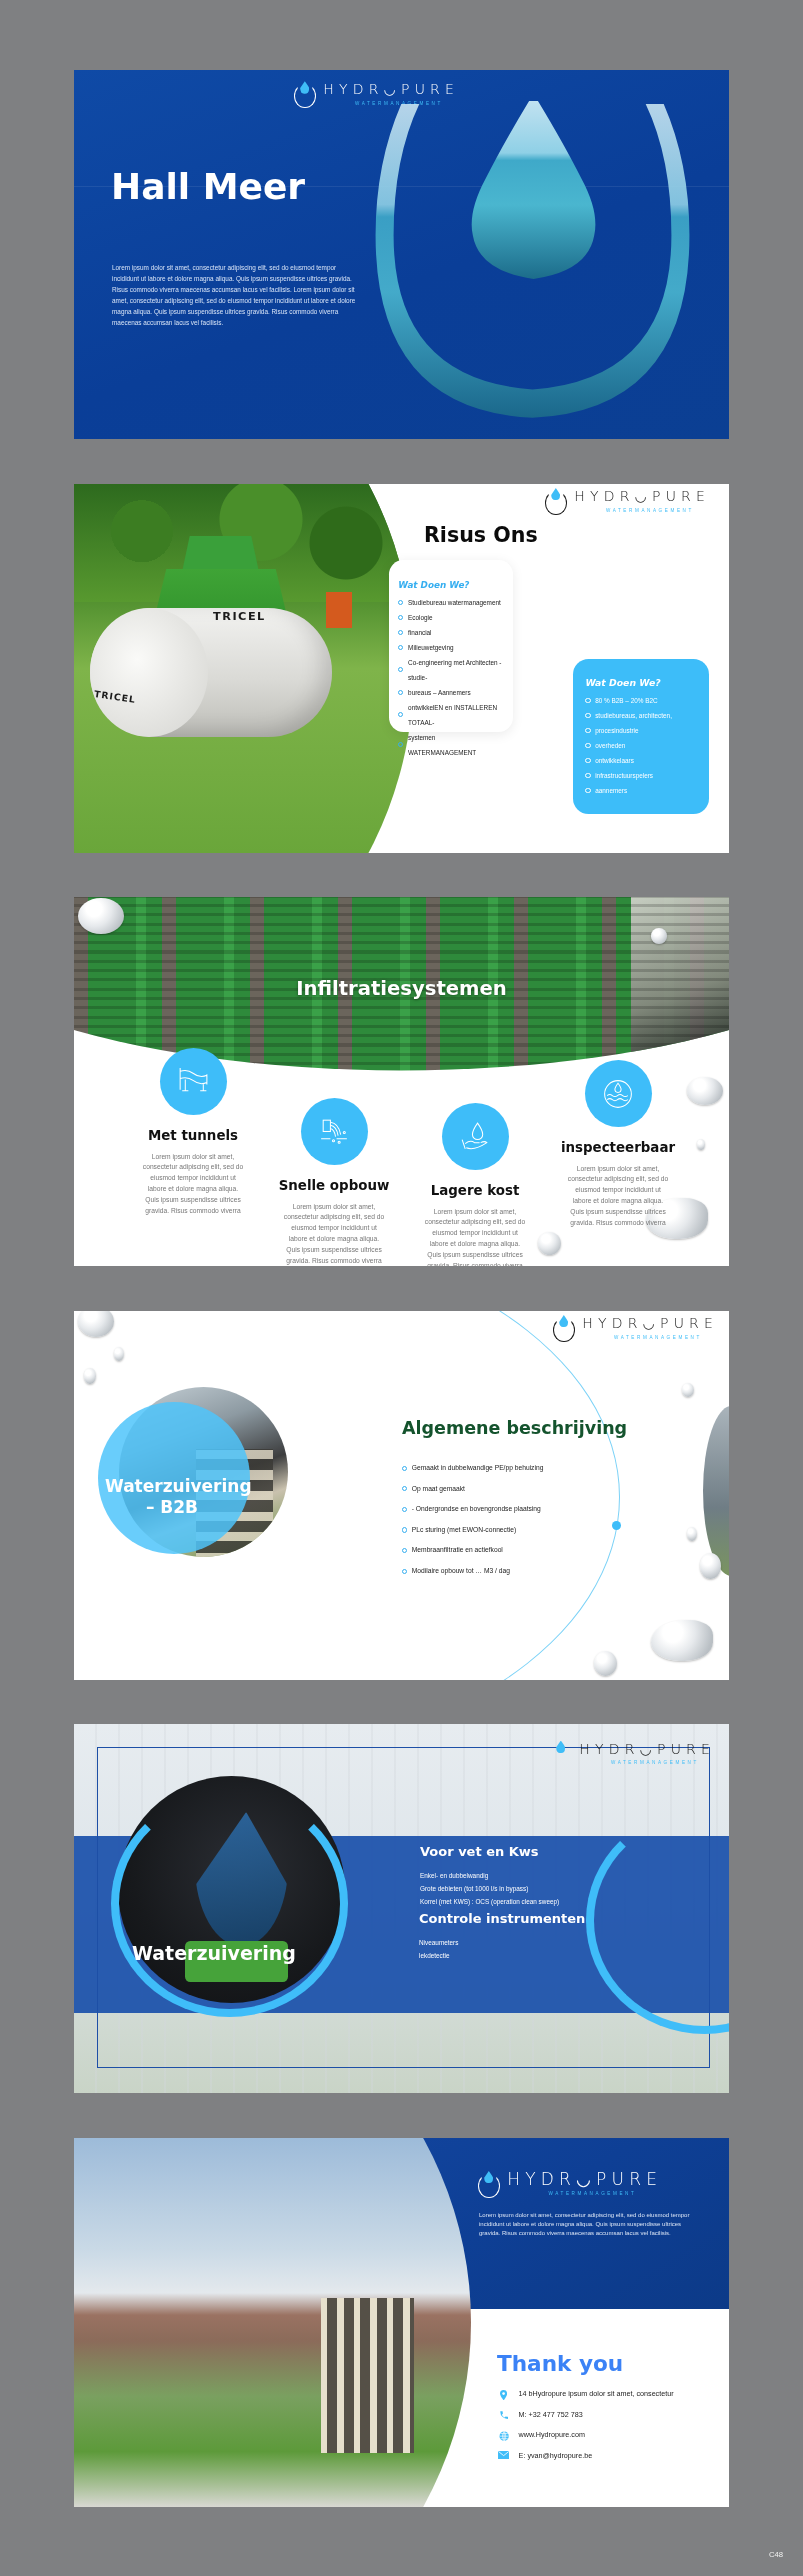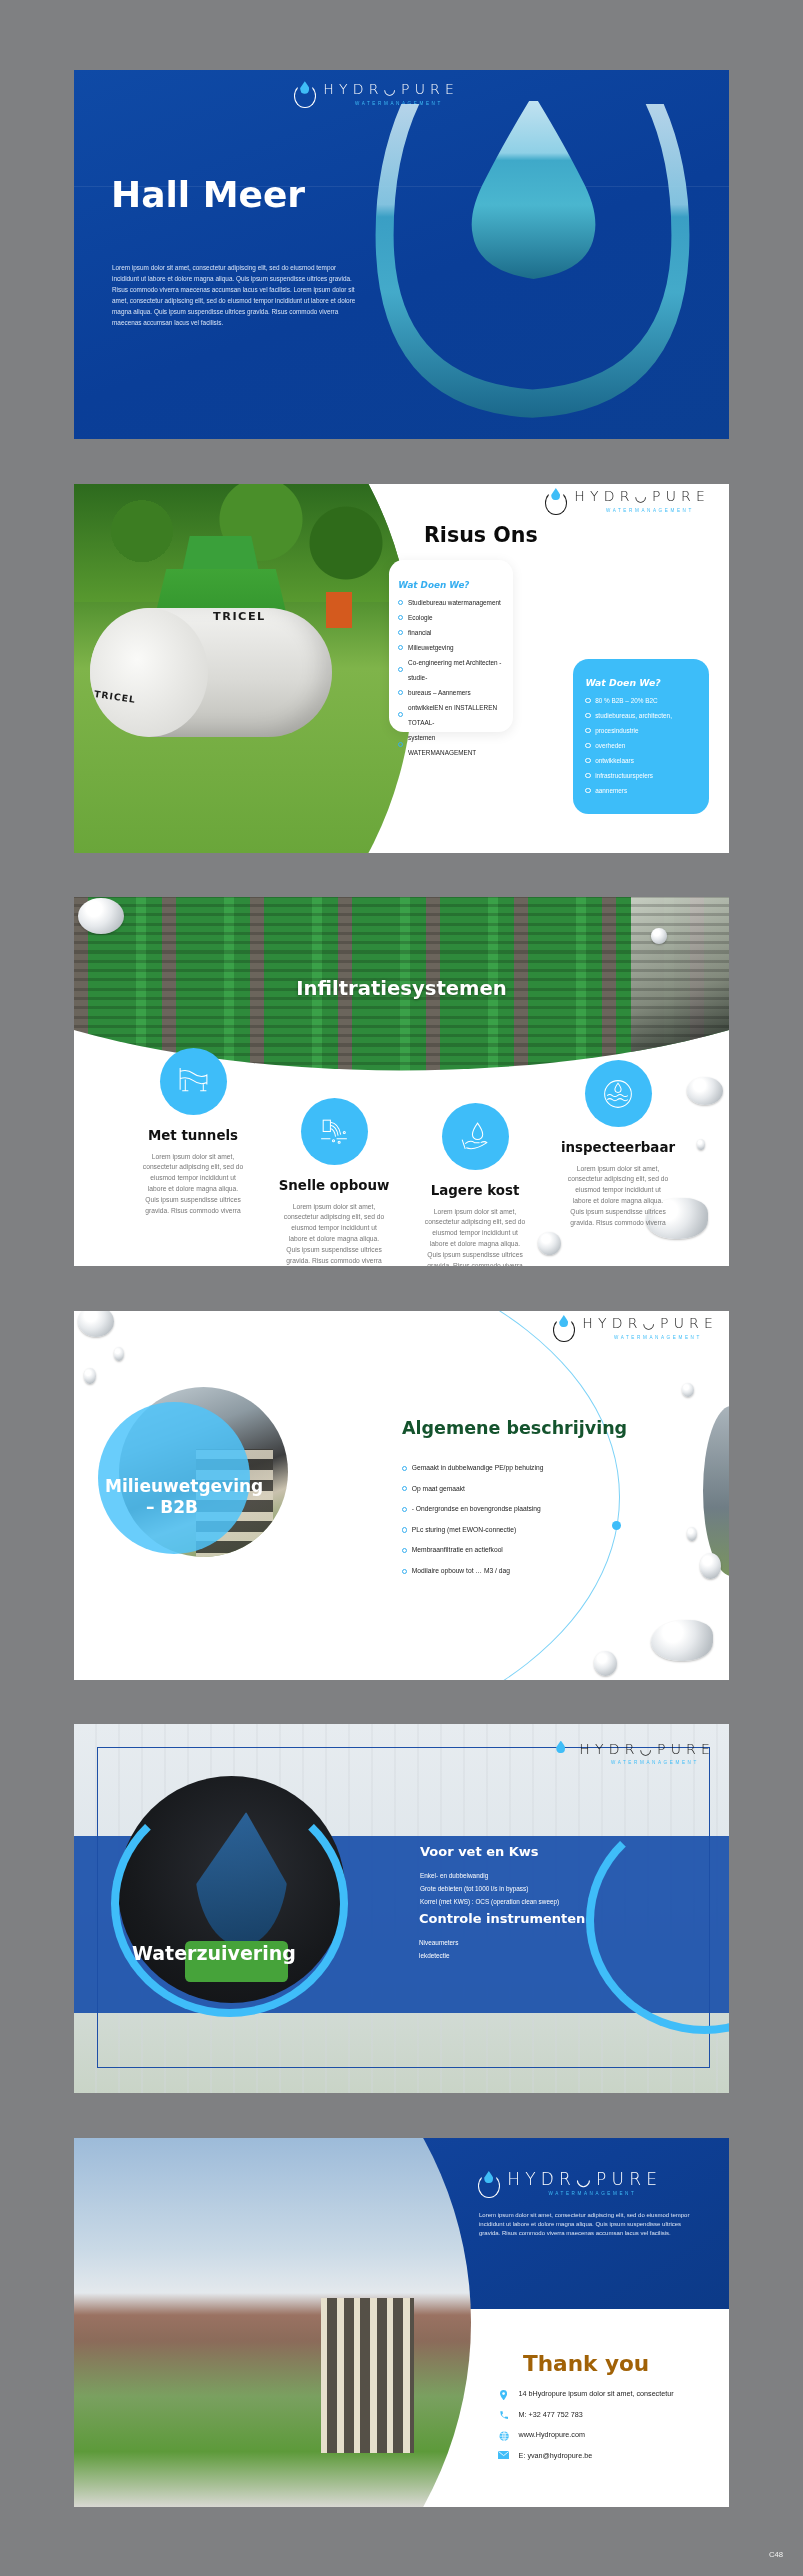--- a/index.html
+++ b/index.html
@@ -19,21 +19,21 @@
   .logo-mark .ring { position: absolute; left: 1px; top: 3.1px; width: 21.6px; height: 24px; border: 1.5px solid currentColor; border-top-color: transparent; border-radius: 50%; }
   .logo-mark .drop { position: absolute; left: 7.2px; top: 0; width: 9.3px; height: 12.4px; background: #3fbdf7; border-radius: 50% 50% 50% 50% / 65% 65% 40% 40%; clip-path: polygon(50% 0, 100% 55%, 100% 100%, 0 100%, 0 55%); border-bottom-left-radius: 50%; }
   .logo-text { margin-left: 6.2px; }
   .logo-word { font-family: "DejaVu Sans", sans-serif; font-weight: 200; font-size: 14px; letter-spacing: 5.2px; line-height: 17.5px; }
   .logo-sub { font-family: "Liberation Sans", sans-serif; font-size: 4.6px; letter-spacing: 2.6px; color: #3fbdf7; text-align: center; margin-top: 2.1px; padding-left: 15.5px; }
   .logo.light { color: #fff; } .logo.dark { color: #1a1a1a; }
 
   
   .s1 { background: linear-gradient(160deg, #0f4aa6 0%, #0a3e98 55%, #0b3f93 100%); }
   .s1 .waterline { position: absolute; left: 0; right: 0; top: 116px; height: 1px; background: rgba(255,255,255,0.08); }
-  .s1 .title { position: absolute; left: 37px; top: 103px; color: #fff; font-size: 36px; line-height: 43px; }
+  .s1 .title { position: absolute; left: 37px; top: 95px; color: #fff; font-size: 36px; line-height: 43px; }
   .s1 .desc { position: absolute; left: 38px; top: 192px; width: 247px; color: #d8e4f7; font-size: 6.4px; line-height: 11px; }
   .s1 .big-u { position: absolute; left: 299px; top: 31px; width: 319px; height: 325px; }
   .s1 .logo { left: 219px; top: 11.3px; }
 
   
   .s2 { background: #fff; }
   .s2 .photo { position: absolute; left: 0; top: 0; width: 340px; height: 369px; background: linear-gradient(180deg, #2e6b22 0%, #4f8e2e 30%, #7fb44a 50%, #6aa63a 100%); clip-path: ellipse(100% 100% at 0% 50%); }
   .s2 .photo .trees { position: absolute; left: 0; right: 0; top: 0; height: 118px; background: radial-gradient(circle at 20% 40%, #3c7d22 0 31px, transparent 31px), radial-gradient(circle at 55% 30%, #4a8f2a 0 41px, transparent 42px), radial-gradient(circle at 80% 50%, #2f6b1a 0 36px, transparent 37px), linear-gradient(#2d6a1e,#58992f); }
   .s2 .tank { position: absolute; left: 15.5px; top: 124px; width: 242px; height: 129px; border-radius: 64px; background: linear-gradient(180deg, #f2f2f0 0%, #dadad6 55%, #bdbdb8 100%); box-shadow: inset -10.3px -5.2px 20.6px rgba(0,0,0,0.15); }
   .s2 .tank-end { position: absolute; left: 15.5px; top: 124px; width: 118px; height: 129px; border-radius: 50%; background: radial-gradient(ellipse at 40% 40%, #fafaf8, #d4d4d0); }
@@ -100,21 +100,21 @@
   .s5 .lines2 { position: absolute; left: 345px; top: 212px; list-style: none; color: #fff; font-size: 6.4px; line-height: 13px; }
 
   
   .s6 { background: #fff; }
   .s6 .top-band { position: absolute; left: 0; right: 0; top: 0; height: 171px; background: linear-gradient(150deg,#1549a5,#0e3f95 60%,#0c3a88); }
   .s6 .photo { position: absolute; left: 0; top: 0; width: 397px; height: 369px; background: linear-gradient(180deg, #9dbbd9 0%, #c9d9e6 30%, #e4e9ed 42%, #9a7262 48%, #8b6b5a 55%, #7aa060 70%, #5d9a3a 85%, #d8d8d2 100%); clip-path: ellipse(100% 105% at 0% 50%); }
   .s6 .photo .building { position: absolute; left: 247px; top: 160px; width: 93px; height: 155px; background: repeating-linear-gradient(90deg, #e7e0cc 0 6.2px, #555047 6.2px 16.5px); }
   .s6 .logo { left: 403px; top: 33px; }
   .s6 .logo .logo-word { font-size: 17px; }
   .s6 .desc { position: absolute; left: 405px; top: 45px; margin-top: 28px; width: 222px; color: #dbe5f5; font-size: 6px; line-height: 8.8px; }
-  .s6 .title { position: absolute; left: 423px; top: 213px; font-size: 21.6px; color: #a16207; margin-left: 26px; }
+  .s6 .title { position: absolute; left: 423px; top: 213px; font-size: 21.6px; color: #3b82f6; }
   .s6 .contacts { position: absolute; left: 424px; top: 251px; list-style: none; }
   .s6 .contacts li { display: flex; align-items: flex-start; font-size: 7.2px; color: #1c1c1c; line-height: 9.8px; margin-bottom: 9.8px; width: 196px; }
   .s6 .contacts .ico { width: 11.3px; margin-right: 9.3px; display: flex; justify-content: center; padding-top: 0.5px; }
 
   .corner-label { position: absolute; left: 769px; top: 2550px; color: #f2f2f2; font-size: 7.7px; font-family: "Liberation Sans", sans-serif; }
 </style>
 </head>
 <body>
 
 <section class="slide s1">
@@ -308,21 +308,21 @@
   <div class="bubble" style="left:4.1px;top:-5.2px;width:36px;height:31px;"></div>
   <div class="bubble" style="left:40px;top:36px;width:10.3px;height:14.4px;"></div>
   <div class="bubble" style="left:10.3px;top:57px;width:11.3px;height:15.5px;"></div>
   <div class="bubble" style="left:608px;top:72px;width:12.4px;height:14.4px;"></div>
   <div class="bubble" style="left:613px;top:216px;width:10.3px;height:14.4px;"></div>
   <div class="bubble" style="left:626px;top:242px;width:20.6px;height:26px;"></div>
   <div class="bubble" style="left:577px;top:309px;width:62px;height:41px;border-radius:60% 40% 50% 50%;"></div>
   <div class="bubble" style="left:520px;top:340px;width:23px;height:25px;"></div>
   <div class="photo-circle"></div>
   <div class="blue-circle"></div>
-  <div class="circ-label heading">Milieuwetgeving – B2B</div>
+  <div class="circ-label heading">Waterzuivering – B2B</div>
   <div class="logo dark">
     <div class="logo-mark">
         <div class="ring"></div>
         <div class="drop"></div>
       </div>
     <div class="logo-text">
       <div class="logo-word">HYDR◡PURE</div>
       <div class="logo-sub">WATERMANAGEMENT</div>
     </div>
   </div>

